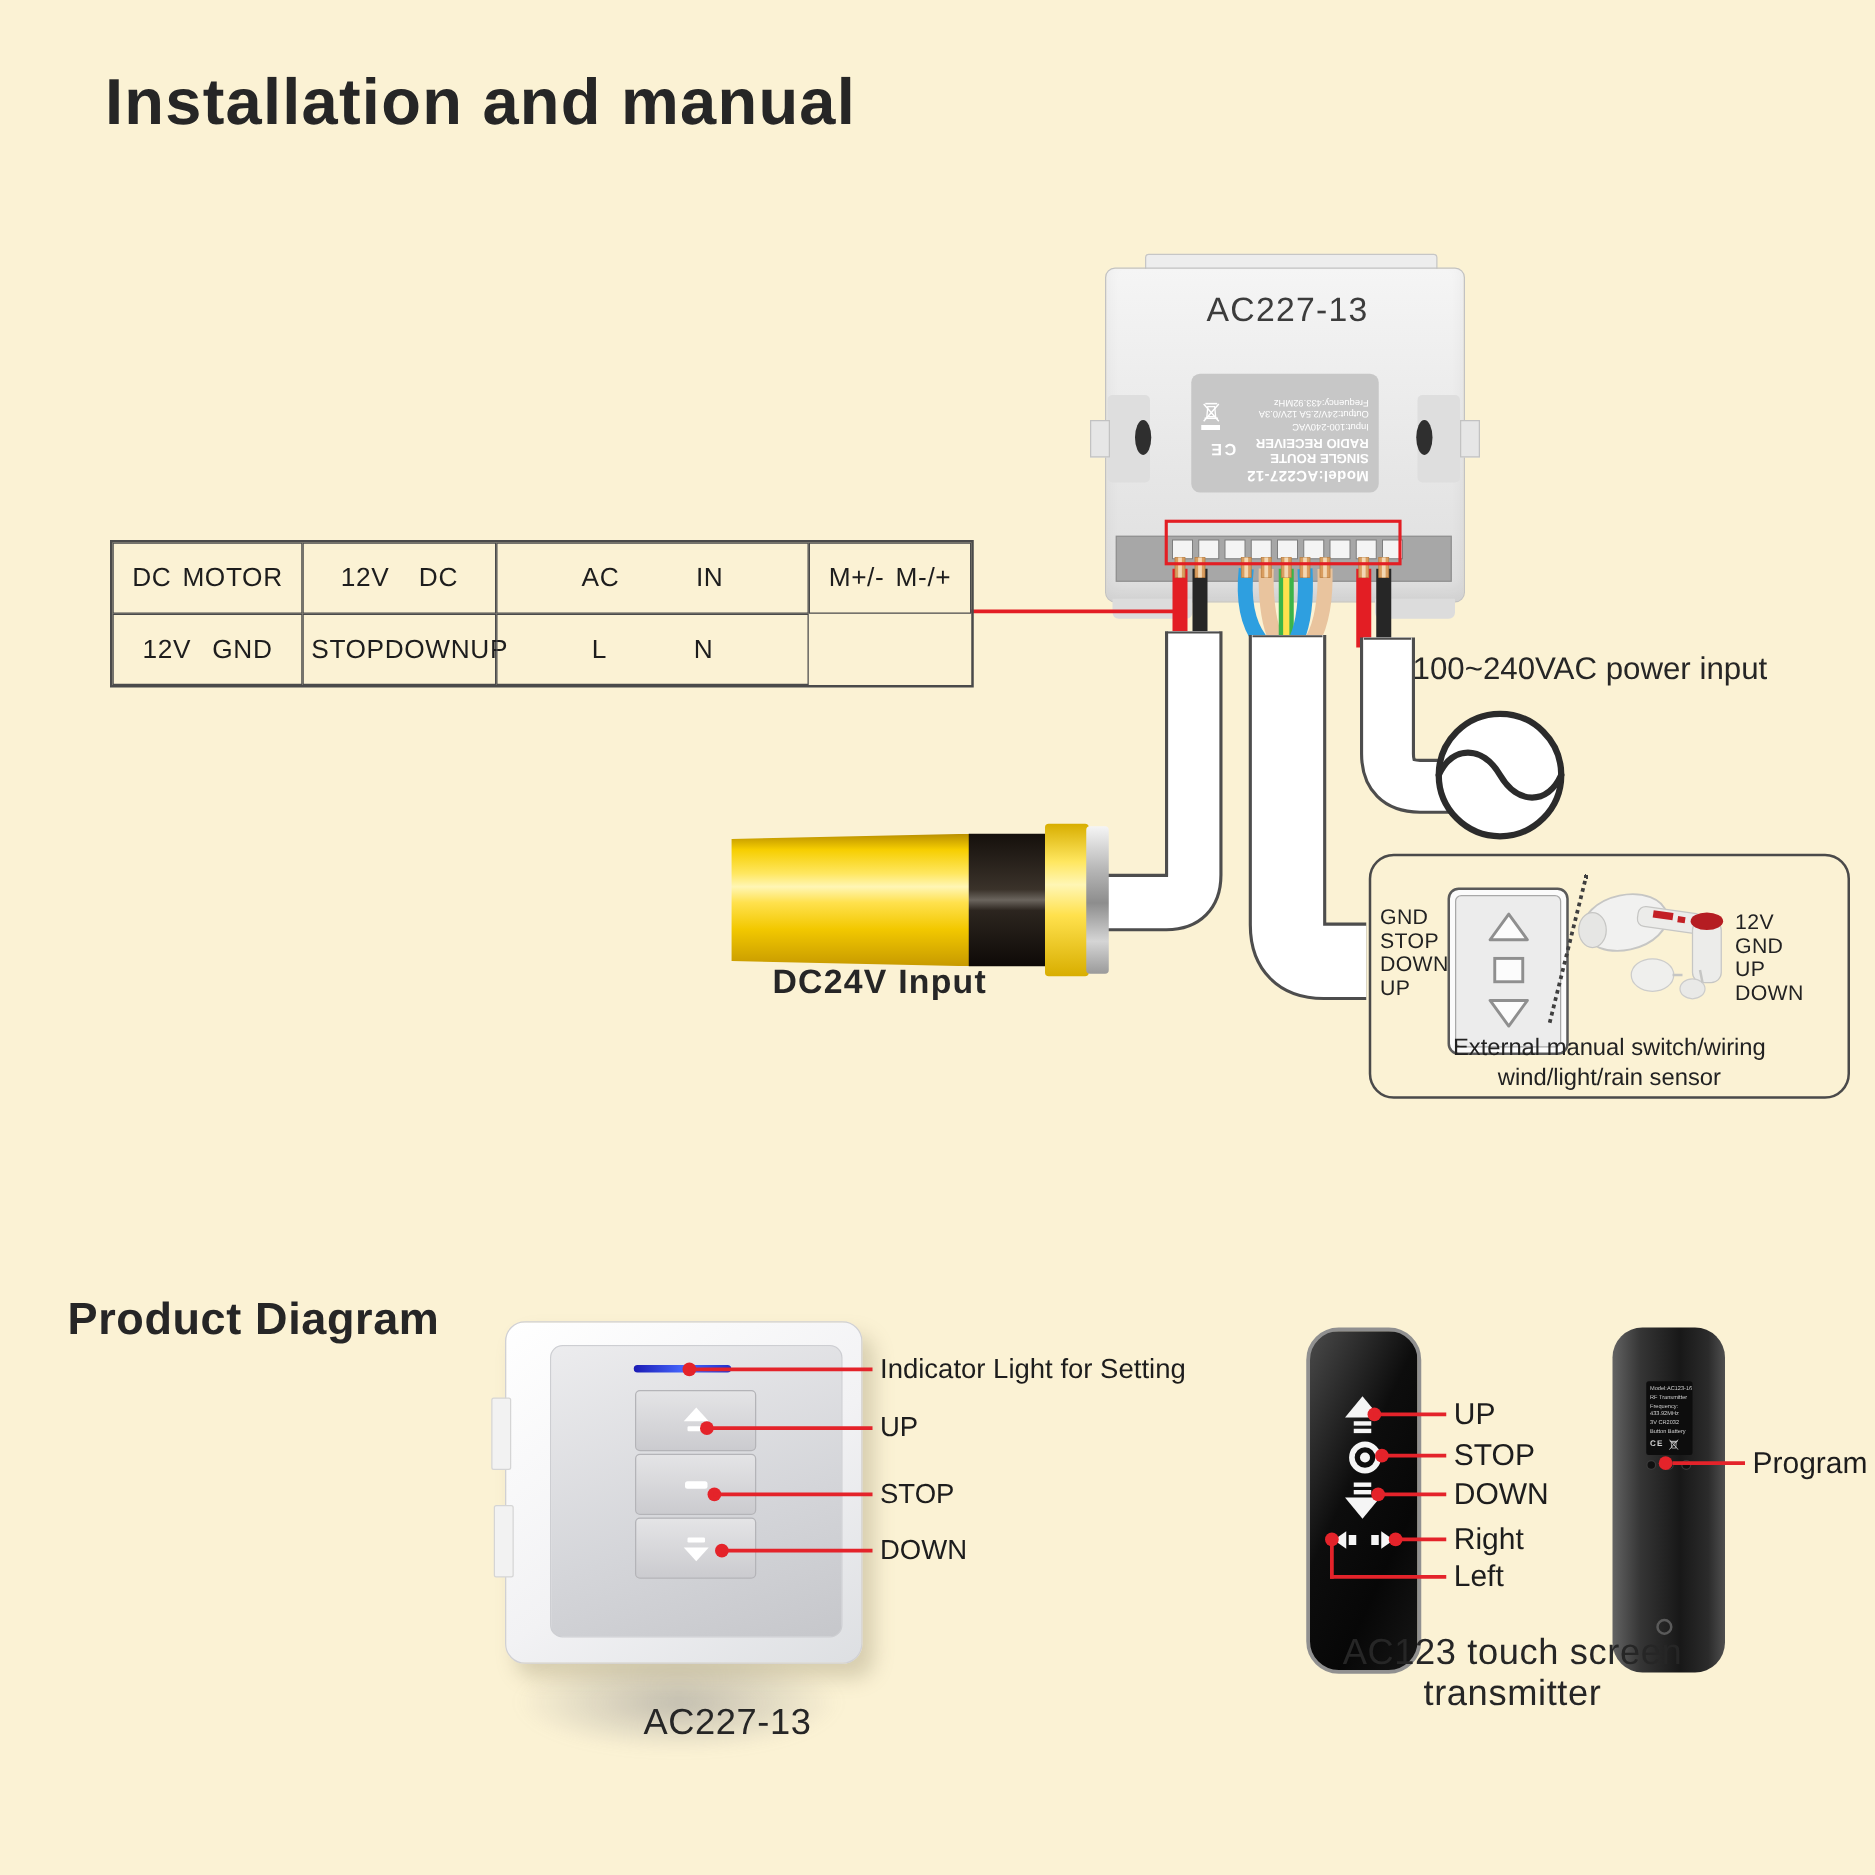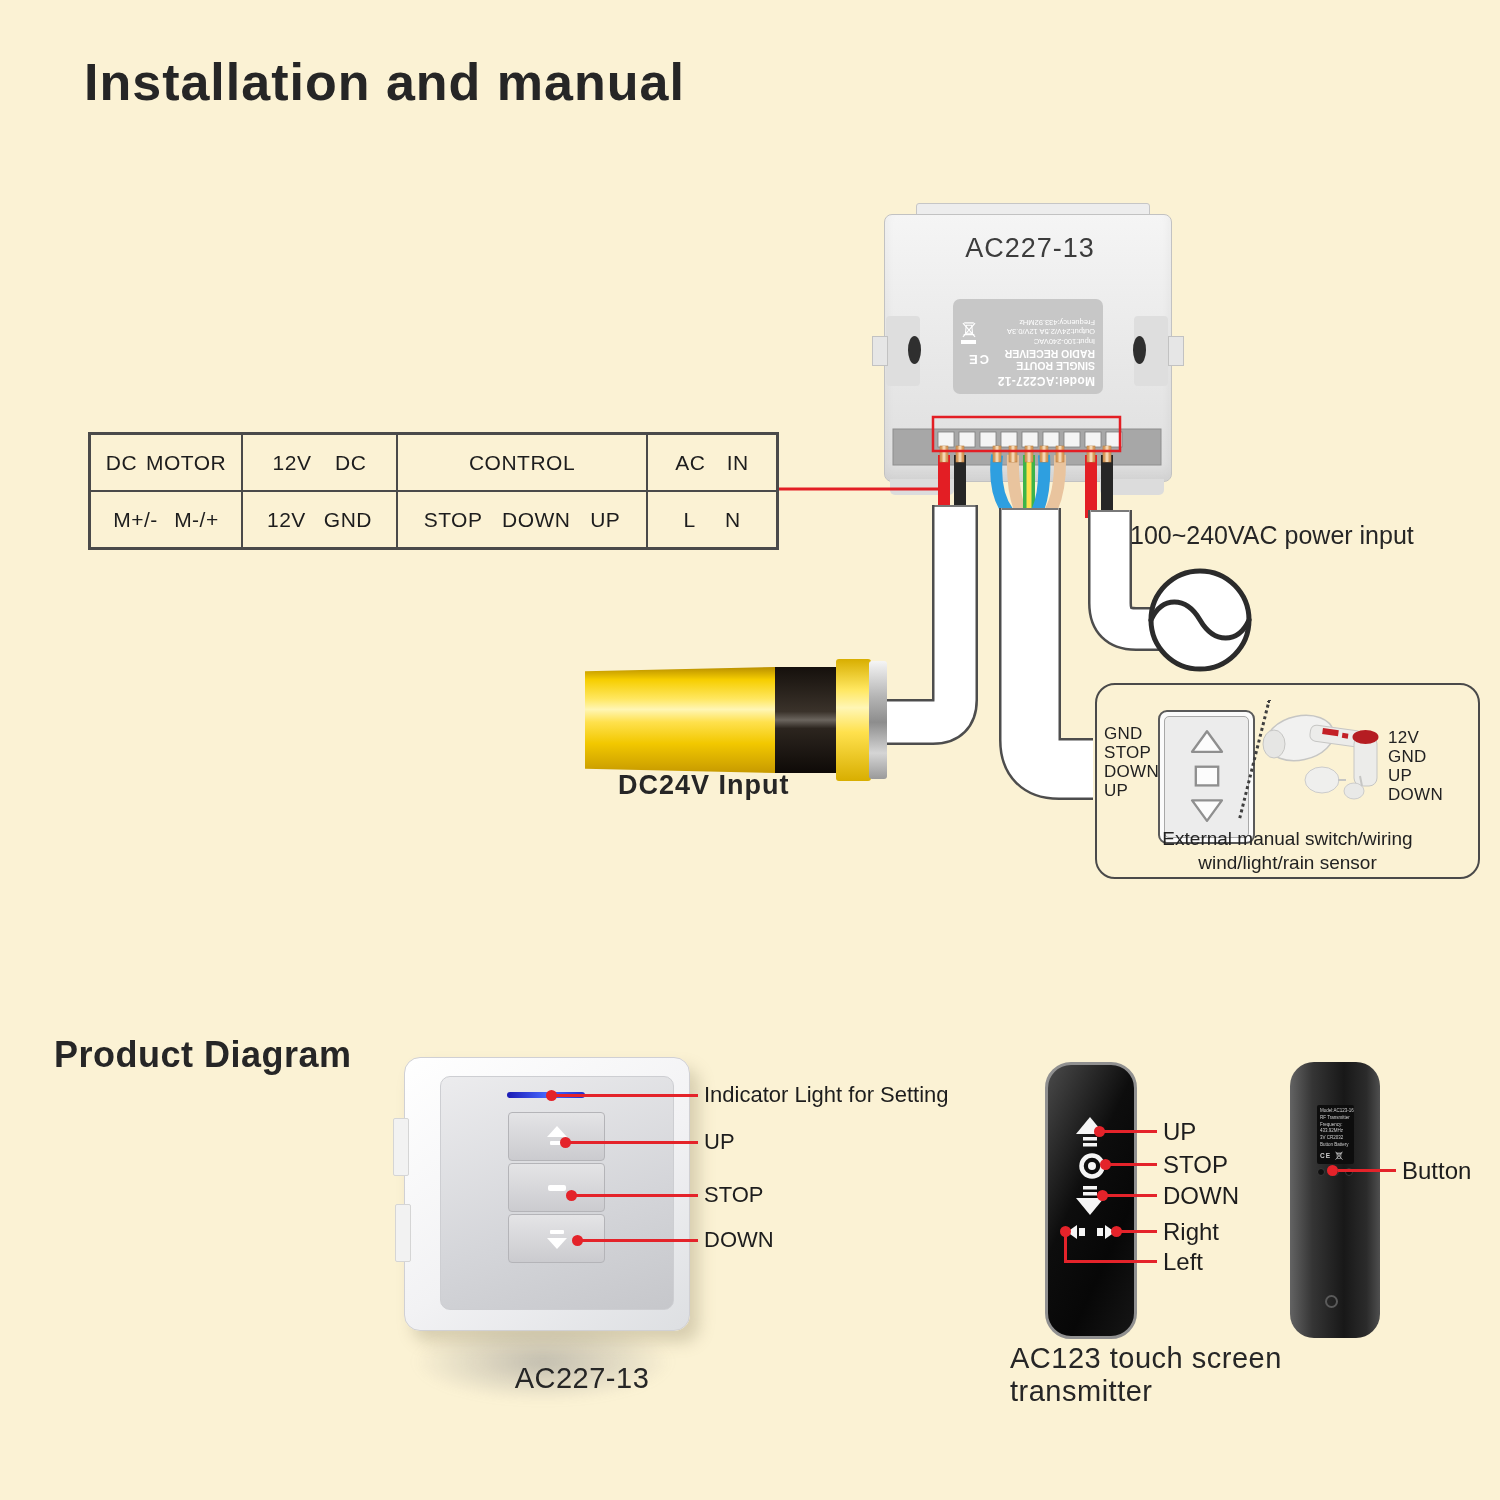--- a/index.html
+++ b/index.html
@@ -181,23 +181,20 @@
 <div class="abs wtable">
   <div class="tcell">
       <span>DC</span>
       <span>MOTOR</span>
     </div>
   <div class="tcell">
       <span>12V</span>
       <span>DC</span>
     </div>
   <div class="tcell">
-      <span>CONTROL</span>
-    </div>
-  <div class="tcell">
       <span>AC</span>
       <span>IN</span>
     </div>
   <div class="tcell">
       <span>M+/-</span>
       <span>M-/+</span>
     </div>
   <div class="tcell">
       <span>12V</span>
       <span>GND</span>
@@ -360,16 +357,16 @@
       <path d="M3.2 4.4 L9.8 4.4 L9.1 12 L3.9 12 Z" fill="none" stroke="#cfcfcf" stroke-width="1"></path>
       <path d="M0.8 1 L12.2 14 M12.2 1 L0.8 14" stroke="#cfcfcf" stroke-width="1.2"></path>
     </svg>
   </div>
 </div>
 <div class="abs back-dot" style="left:1317px;"></div>
 <div class="abs back-dot" style="left:1331px;"></div>
 <div class="abs back-dot" style="left:1345px;"></div>
 <div class="abs cdot" style="left:1327px;top:1165px;"></div>
 <div class="abs cline" style="left:1338px;top:1169px;width:58px;"></div>
-<div class="abs ctext2" style="left:1402px;top:1157px;">Button</div>
+<div class="abs ctext2" style="left:1402px;top:1157px;">Program</div>
 <div class="abs back-btn"></div>
 
-<div class="abs caption" style="left:1010px;top:1342px;width:400px;text-align:left;">AC123 touch screen transmitter</div>
+<div class="abs caption" style="left:1010px;top:1306px;width:400px;text-align:center;">AC123 touch screen transmitter</div>
 
 </body></html>

